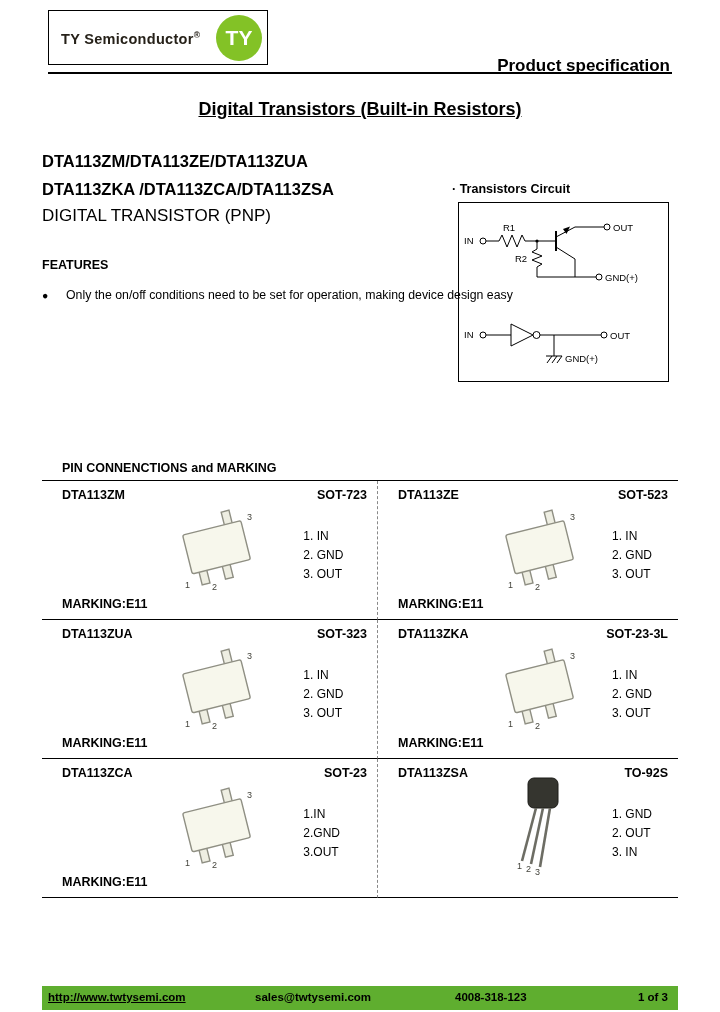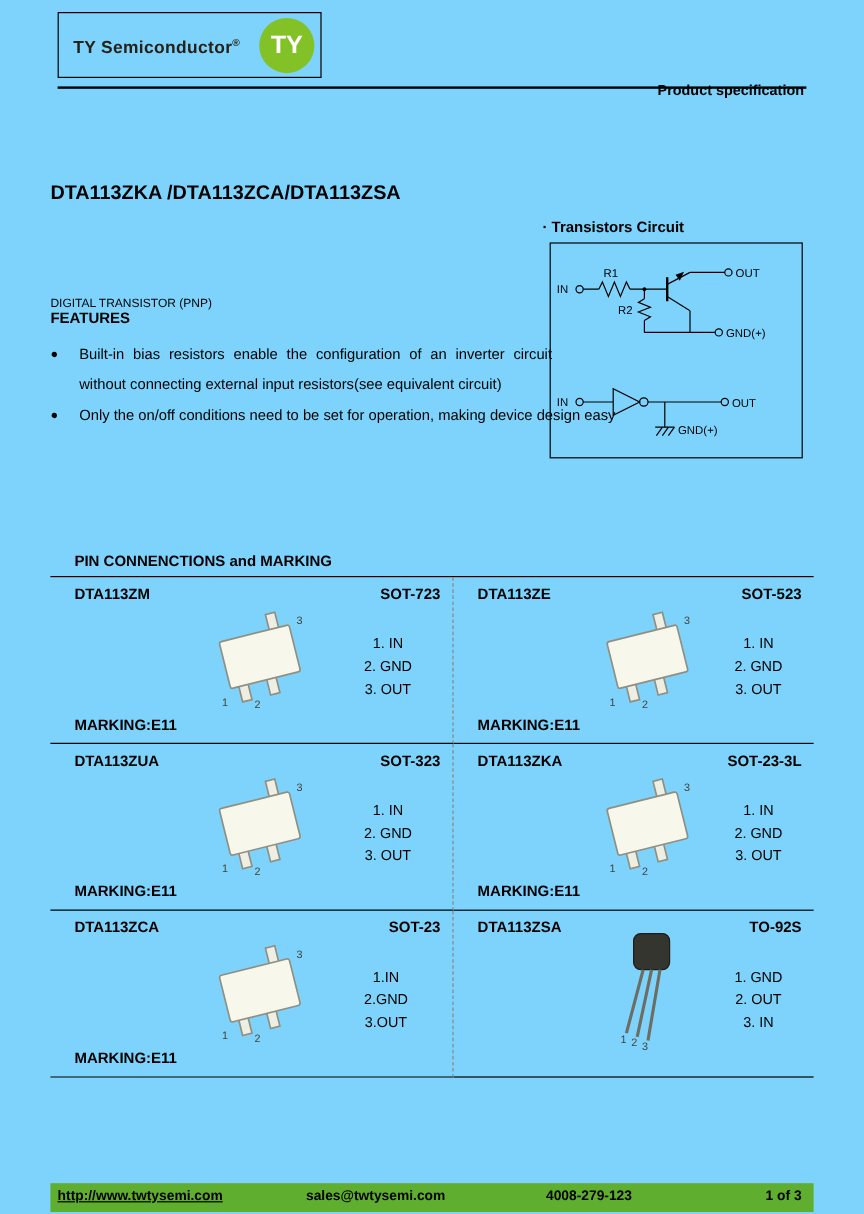--- a/index.html
+++ b/index.html
@@ -1,52 +1,52 @@
 <!DOCTYPE html>
 <html><head>
 <meta charset="utf-8">
 <style>
   * { margin:0; padding:0; box-sizing:border-box; }
   html,body { background:#e9e9df; }
   body { font-family:"Liberation Sans", sans-serif; color:#000; }
 
-  .page { position:relative; width:720px; height:1012px; background:#7dd3fc; overflow:hidden; margin:0 auto; }
+  .page { position:relative; width:720px; height:1012px; background:#ffffff; overflow:hidden; margin:0 auto; }
 
   
   .logo-box { position:absolute; left:48px; top:10px; width:220px; height:55px; border:1.5px solid #000; }
   .brand { position:absolute; left:12px; top:19px; font-size:14.5px; font-weight:bold; color:#262119; letter-spacing:0.3px; }
   .brand sup { font-size:8.5px; vertical-align:6px; }
   .logo-circle { position:absolute; left:167px; top:4px; width:46px; height:46px; border-radius:50%;
                  background:#83c226; color:#fff; font-weight:bold; font-size:21px;
                  display:flex; align-items:center; justify-content:center;text-align:right; }
-  .spec { position:absolute; right:50px; top:68px; font-size:12px; font-weight:bold; }
+  .spec { position:absolute; right:50px; top:56px; font-size:17px; font-weight:bold; }
   .rule { position:absolute; left:48px; width:624px; top:72px; height:2px; background:#000; }
 
   .title { position:absolute; left:0; right:0; top:99px; text-align:center;
            font-size:18px; font-weight:bold; text-decoration:underline; }
 
   .parts { position:absolute; left:42px; top:147px; font-size:16.5px; font-weight:bold; line-height:28px; }
-  .subtitle { position:absolute; left:42px; top:206px; font-size:10px;margin-top:42px; }
+  .subtitle { position:absolute; left:42px; top:206px; font-size:17px; }
 
   .eq-heading { position:absolute; left:452px; top:182px; font-size:12.5px; font-weight:bold; }
   .circuit-box { position:absolute; left:458px; top:202px; width:211px; height:180px; border:1px solid #000; }
   .circuit-svg { width:209px; height:178px; display:block; }
   .circuit-svg text { fill:#000; font-family:"Liberation Sans", sans-serif; font-size:9.5px; }
 
   .feat-heading { position:absolute; left:42px; top:258px; font-size:12.5px; font-weight:bold; }
   .features { position:absolute; left:42px; top:283px; list-style:none; font-size:12.3px; line-height:25.4px; }
   .features li { position:relative; padding-left:24px; text-align:justify; width:418px; }
   .features li.wide { width:540px; }
   .features li::before { content:"●"; position:absolute; left:0; top:0; font-size:10.5px; }
 
   .pin-heading { position:absolute; left:62px; top:461px; font-size:12.5px; font-weight:bold; }
 
   .grid { position:absolute; left:42px; top:480px; width:636px;
           display:grid; grid-template-columns:336px 300px; grid-template-rows:repeat(3,139px);
-          border-top:1.5px solid #000;text-align:center; }
+          border-top:1.5px solid #000; }
   .cell { position:relative; border-bottom:1.5px solid #000; }
   .cell.colL { border-right:1px dashed #888; }
   .part { position:absolute; left:20px; top:7px; font-size:12.5px; font-weight:bold; }
   .pkg  { position:absolute; right:10px; top:7px; font-size:12.5px; font-weight:bold; }
   .pins { position:absolute; left:78%; top:46px; font-size:12px; line-height:19px; }
   .marking { position:absolute; left:20px; bottom:8px; font-size:12.5px; font-weight:bold; }
   .pkg-draw { position:absolute; left:36%; top:26px; width:110px; height:84px; }
   .pkg-draw.to92 { left:42%; top:16px; width:70px; height:100px; }
   .pn { font-size:9px; fill:#44443c; font-family:"Liberation Sans", sans-serif; }
 
@@ -85,22 +85,24 @@
 
   <div class="logo-box">
     <span class="brand"><span>TY Semiconductor</span><sup>®</sup></span>
     <div class="logo-circle">
         <span>TY</span>
       </div>
   </div>
   <div class="spec">Product specification</div>
   <div class="rule"></div>
 
+  <h1 class="title">Digital Transistors (Built-in Resistors)</h1>
 
   <div class="parts">
+    <div>DTA113ZM/DTA113ZE/DTA113ZUA</div>
     <div>DTA113ZKA /DTA113ZCA/DTA113ZSA</div>
   </div>
   <div class="subtitle">DIGITAL TRANSISTOR (PNP)</div>
 
   <div class="eq-heading">· Transistors Circuit</div>
   <div class="circuit-box">
     <svg class="circuit-svg" viewBox="0 0 209 178">
       <g stroke="#000" fill="none" stroke-width="1">
 
         <circle cx="24" cy="38" r="3"></circle>
@@ -139,21 +141,20 @@
       <text x="154" y="28">OUT</text>
       <text x="146" y="78" font-size="9">GND(+)</text>
       <text x="5" y="135">IN</text>
       <text x="151" y="136">OUT</text>
       <text x="106" y="159" font-size="9">GND(+)</text>
     </svg>
   </div>
 
   <div class="feat-heading">FEATURES</div>
   <ul class="features">
-    <li>Built-in bias resistors enable the configuration of an inverter circuit without connecting external input resistors(see equivalent circuit)</li>
     <li class="wide">Only the on/off conditions need to be set for operation, making device design easy</li>
   </ul>
 
   <div class="pin-heading">PIN CONNENCTIONS and MARKING</div>
 
   <div class="grid">
 
     <div class="cell colL">
       <span class="part">DTA113ZM</span>
       <span class="pkg">SOT-723</span>
@@ -254,17 +255,17 @@
         <div>3. IN</div>
       </div>
       <span class="marking"></span>
     </div>
 
   </div>
 
   <div class="footer">
     <span class="f-web">http://www.twtysemi.com</span>
     <span class="f-mail">sales@twtysemi.com</span>
-    <span class="f-tel">4008-279-123</span>
+    <span class="f-tel">4008-318-123</span>
     <span class="f-page">1 of 3</span>
   </div>
 
 </div>
 
 </body></html>

